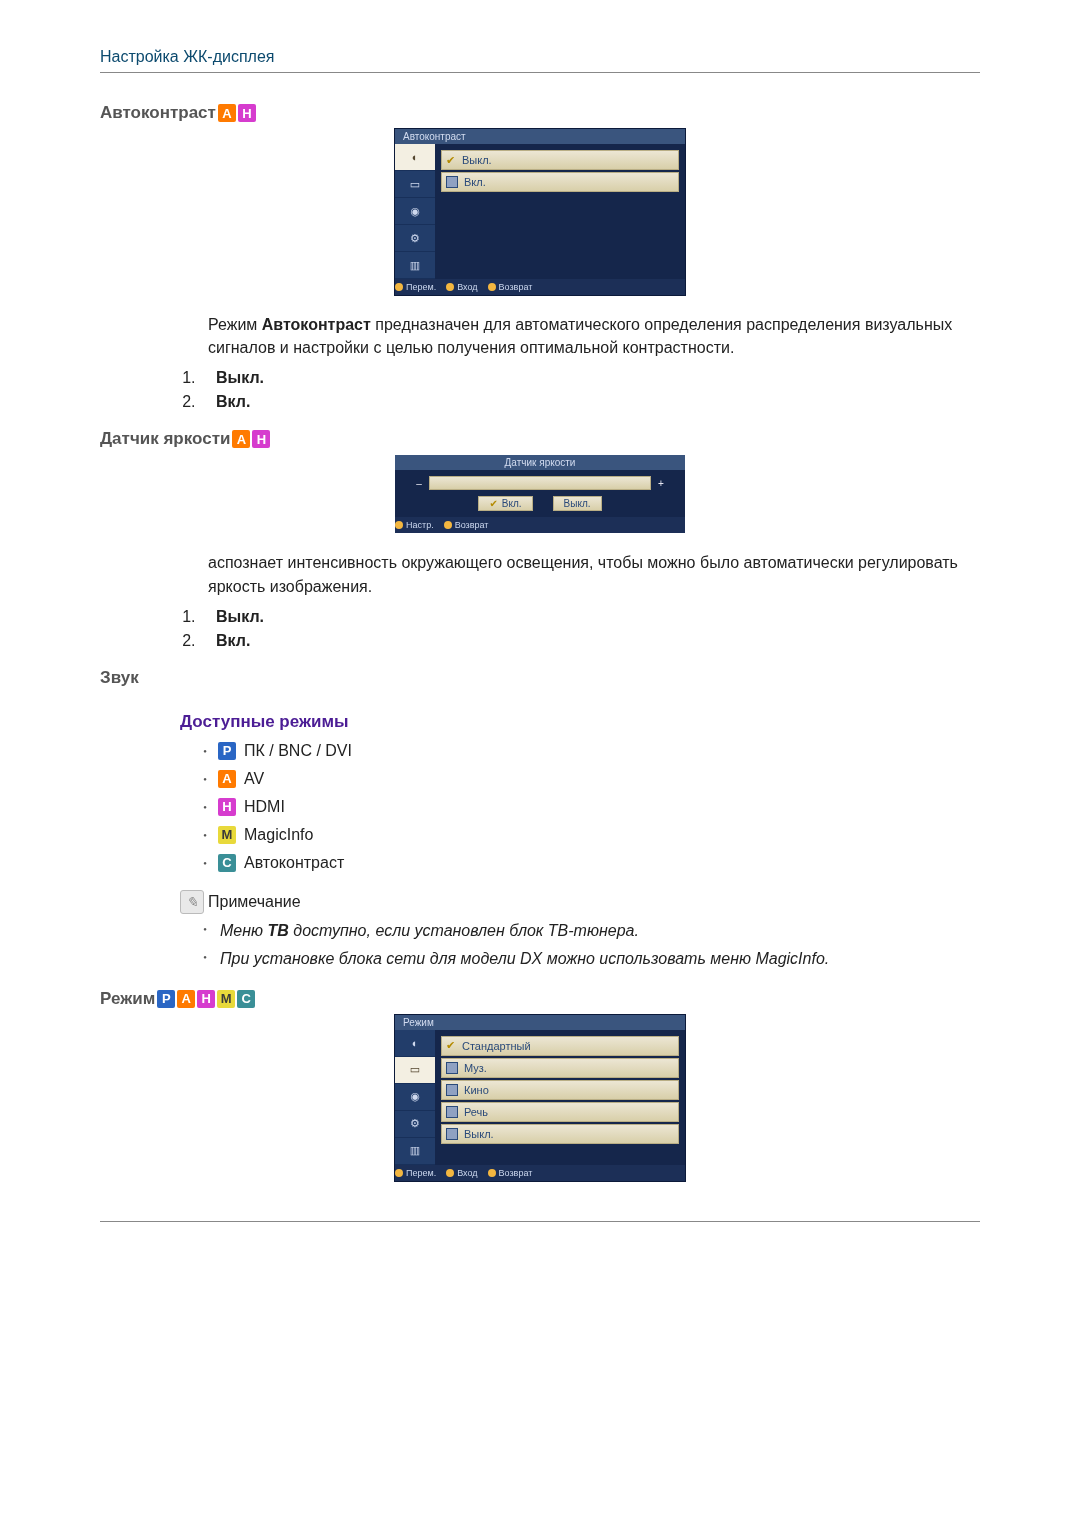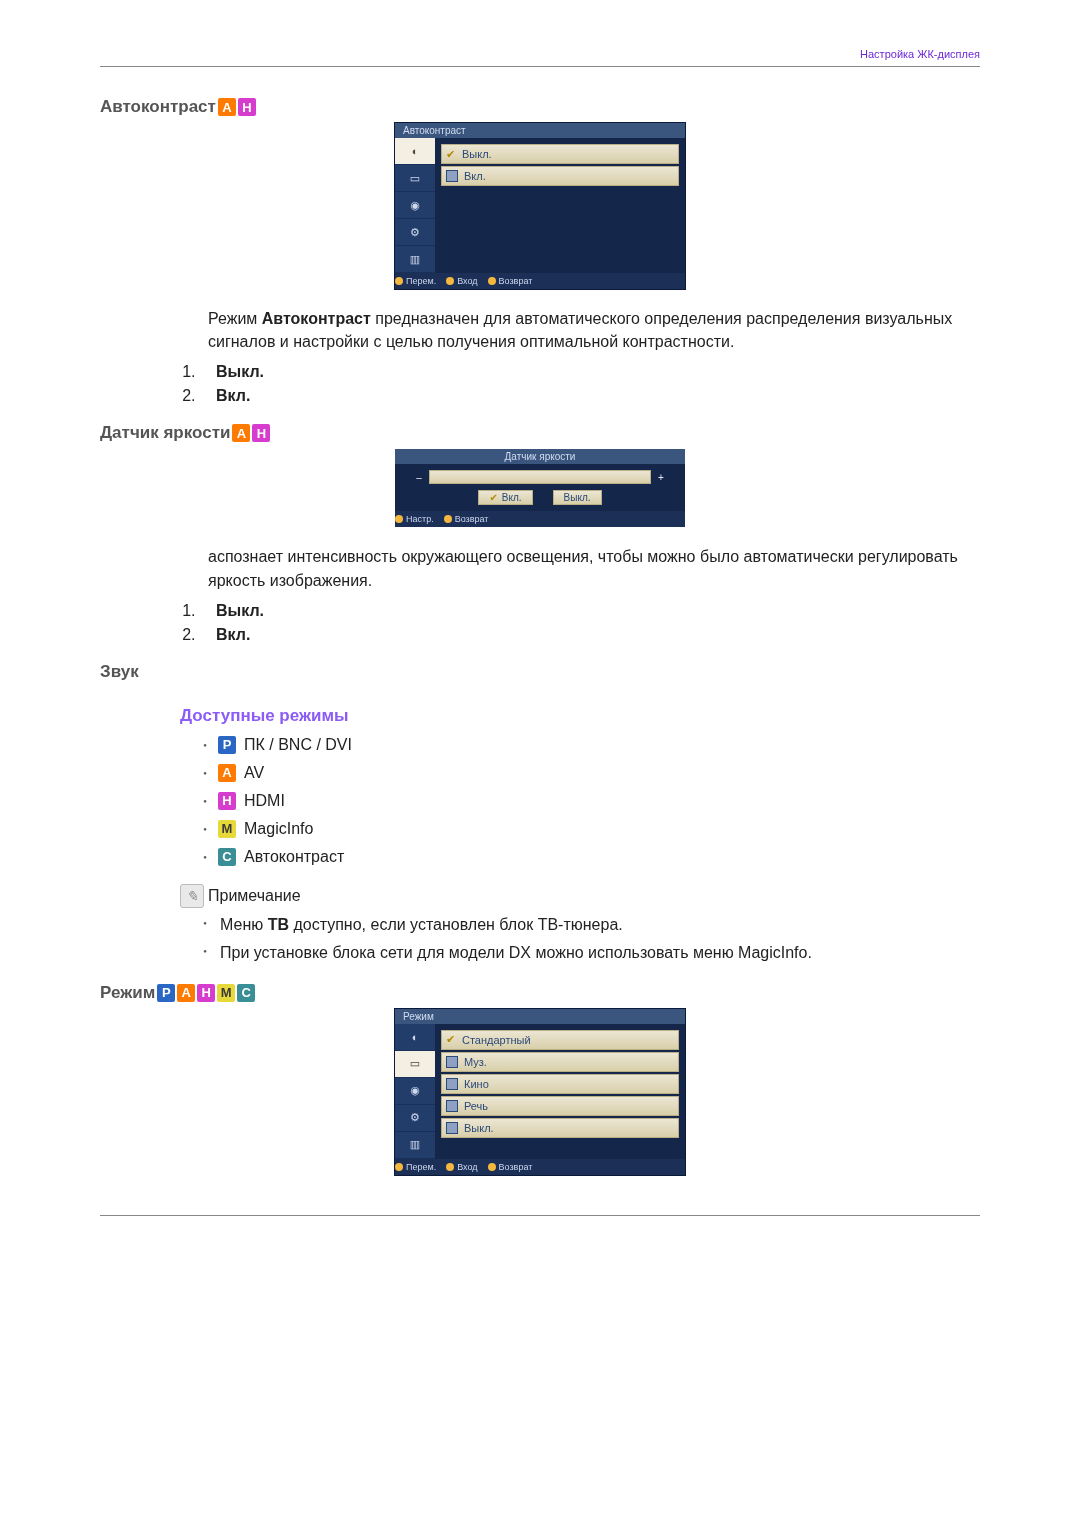--- a/index.html
+++ b/index.html
@@ -8,42 +8,42 @@
     font-size: 16px;
     color: #222;
     background: #fff;
   }
   .page {
     width: 880px;
     margin: 40px auto 80px auto;
     padding: 0 20px;
   }
   .top-title {
-    text-align: right;
-    font-size: 11px;
-    color: #6d28d9;
+    text-align: left;
+    font-size: 16px;
+    color: #0c4a6e;
     padding: 8px 0 6px 0;
   }
   hr.top-hr, hr.bottom-hr {
     border: none;
     border-top: 1px solid #888;
     margin: 0 0 30px 0;
   }
   hr.bottom-hr { margin: 40px 0 0 0; }
   .section-heading {
     color: #555;
     font-weight: bold;
     font-size: 17px;
     margin: 18px 0 6px 0;
     display: flex;
     align-items: center;
     gap: 2px;
   }
   .subsection-heading {
-    color: #8b5cf6;
+    color: #4c1d95;
     font-weight: bold;
     font-size: 17px;
     margin: 24px 0 10px 80px;
   }
   .badge {
     display: inline-flex;
     align-items: center;
     justify-content: center;
     width: 18px;
     height: 18px;
@@ -142,21 +142,21 @@
     margin: 18px 0 6px 80px;
     font-size:16px;
   }
   .note-icon {
     width:22px;height:22px;
     background:#e9e9e9;border:1px solid #bbb;border-radius:3px;
     display:inline-flex;align-items:center;justify-content:center;
     color:#888;font-style:italic;font-size:14px;
   }
   ul.note-list { margin: 4px 0 18px 100px; padding:0; list-style:none;}
-  ul.note-list li { margin: 6px 0; display:flex;gap:10px;}
+  ul.note-list li { margin: 6px 0; display:flex;gap:10px;font-style:italic;}
   ul.note-list li .bullet{font-size:6px;color:#555;width:10px;text-align:center;margin-top:6px;}
   ul.note-list li .txt{flex:1;line-height:1.4;}
 </style>
 </head>
 <body>
 
 <div class="page">
   <div class="top-title">Настройка ЖК-дисплея</div>
   <hr class="top-hr">
 

